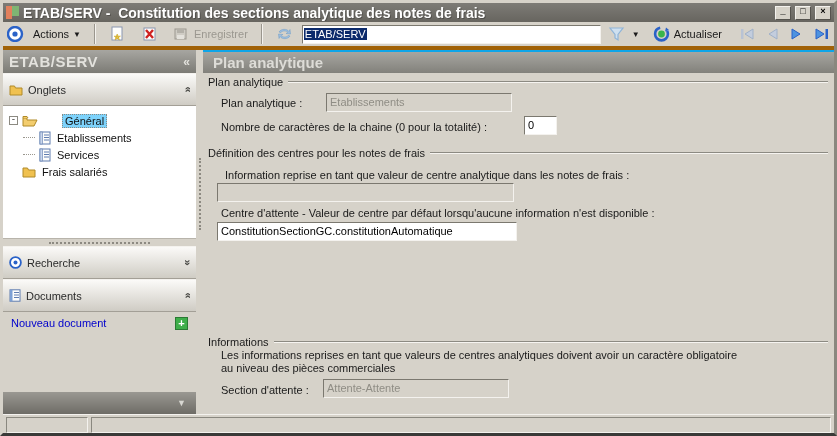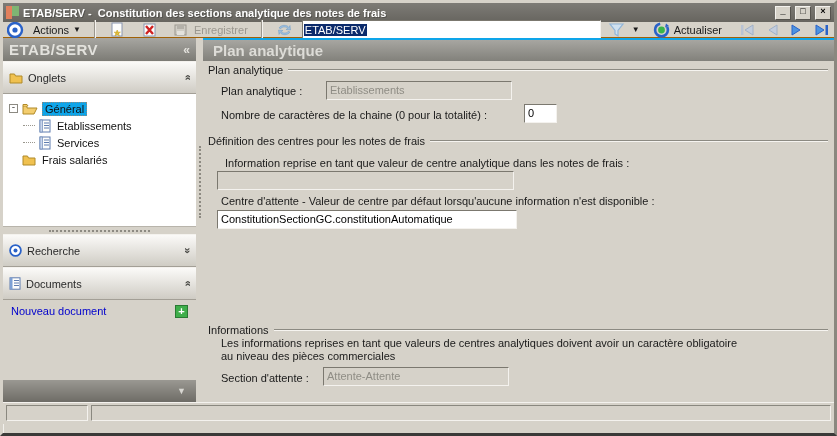--- a/index.html
+++ b/index.html
@@ -5,26 +5,26 @@
   html,body{margin:0;padding:0;background:#9a9a9a;}
   *{box-sizing:border-box;font-family:"Liberation Sans",sans-serif;}
   .window{position:relative;width:837px;height:436px;background:#d6d2c9;
     border-left:3px solid #d6d2c9;border-right:3px solid #8a887f;border-top:3px solid #d6d2c9;border-bottom:3px solid #3a3a38;
     box-shadow:inset 1px 1px 0 #f2f0ec;overflow:hidden;}
   
   .titlebar{height:19px;background:linear-gradient(#7d7b76,#67655f);display:flex;align-items:center;padding:0 3px;gap:4px;}
   .app-icon{width:13px;height:13px;display:flex;flex:none;}
   .app-icon .l{width:6px;height:13px;background:#e2805c;}
   .app-icon .r{width:7px;height:10px;background:#7fb573;margin-top:0;}
-  .title-text{color:#ffffff;font-weight:bold;font-size:11px;white-space:pre;flex:1;overflow:hidden;text-shadow:1px 1px 0 rgba(0,0,0,.25);}
+  .title-text{color:#ffffff;font-weight:bold;font-size:14px;white-space:pre;flex:1;overflow:hidden;text-shadow:1px 1px 0 rgba(0,0,0,.25);}
   .tb-btn{width:16px;height:14px;background:#d6d2c9;border:1px solid;border-color:#f4f2ee #55534e #55534e #f4f2ee;
     font-size:9px;line-height:11px;text-align:center;color:#000;font-weight:bold;flex:none;cursor:default;
     font-family:"Liberation Mono",monospace;}
   
-  .toolbar{height:16px;background:#d6d2c9;border-bottom:1px solid #a16207;display:flex;align-items:center;padding:0 4px;gap:3px;}
+  .toolbar{height:28px;background:#d6d2c9;border-bottom:4px solid #a16207;display:flex;align-items:center;padding:0 4px;gap:3px;}
   .tbtn{display:flex;align-items:center;gap:4px;padding:2px 5px;font-size:11px;color:#1a1a1a;border:1px solid transparent;}
   .tbtn.disabled{color:#9b9890;}
   .tsep{width:2px;height:20px;border-left:1px solid #9a968d;border-right:1px solid #f4f2ee;margin:0 4px;}
   .caret{font-size:8px;color:#1a1a1a;}
   .combo{width:336px;height:19px;background:#fff;border:1px solid;border-color:#7b786f #f4f2ee #f4f2ee #7b786f;
     display:flex;align-items:center;padding:0 1px;font-size:11px;}
   .combo .sel{background:#0b2a6b;color:#fff;padding:0 1px;}
   .icon16{width:17px;height:16px;flex:none;}
   .nav{display:flex;align-items:center;gap:9px;margin-left:8px;}
   
@@ -41,21 +41,21 @@
     display:flex;align-items:center;gap:5px;padding:0 6px;font-size:11px;color:#2a2a2a;}
   .panel-h .lbl{flex:1;}
   .chev2{font-size:11px;color:#4a4a46;font-weight:bold;line-height:1;display:inline-block;}
   .up{transform:rotate(-90deg);}
   .down{transform:rotate(90deg);}
   .tree{background:#fff;height:133px;border-bottom:1px solid #b8b4ab;padding:6px 2px 0 6px;font-size:11px;color:#111;overflow:hidden;}
   .trow{display:flex;align-items:center;height:17px;gap:4px;}
   .expander{width:9px;height:9px;border:1px solid #8c8a82;background:#fff;font-size:9px;line-height:7px;text-align:center;color:#333;flex:none;
     font-family:"Liberation Mono",monospace;}
   .tlabel{padding:0 2px;}
-  .tsel{background:#0ea5e9;border:1px dotted #8c8a82;}
+  .tsel{background:#7dd3fc;border:1px dotted #8c8a82;margin-left:20px;}
   .indent1{margin-left:14px;}
   .conn{width:12px;border-top:1px dotted #9a978e;height:0;flex:none;}
   .hsplit{height:7px;position:relative;}
   .hsplit .dots{position:absolute;left:46px;right:46px;top:3px;border-top:2px dotted #8d8a82;}
   .newdoc{display:flex;align-items:center;height:22px;padding:0 8px;font-size:11px;}
   .newdoc .txt{flex:1;color:#0000cc;}
   .plusbtn{width:13px;height:13px;background:#3fae4a;border:1px solid #2a7a33;color:#fff;font-weight:bold;font-size:11px;line-height:11px;text-align:center;}
   .sb-fill{flex:1;background:#d6d2c9;}
   .sb-footer{height:22px;background:linear-gradient(#9a9892,#6e6c66);display:flex;align-items:center;justify-content:flex-end;padding:0 10px;}
   .sb-footer .dn{color:#d8d7d2;font-size:9px;}

